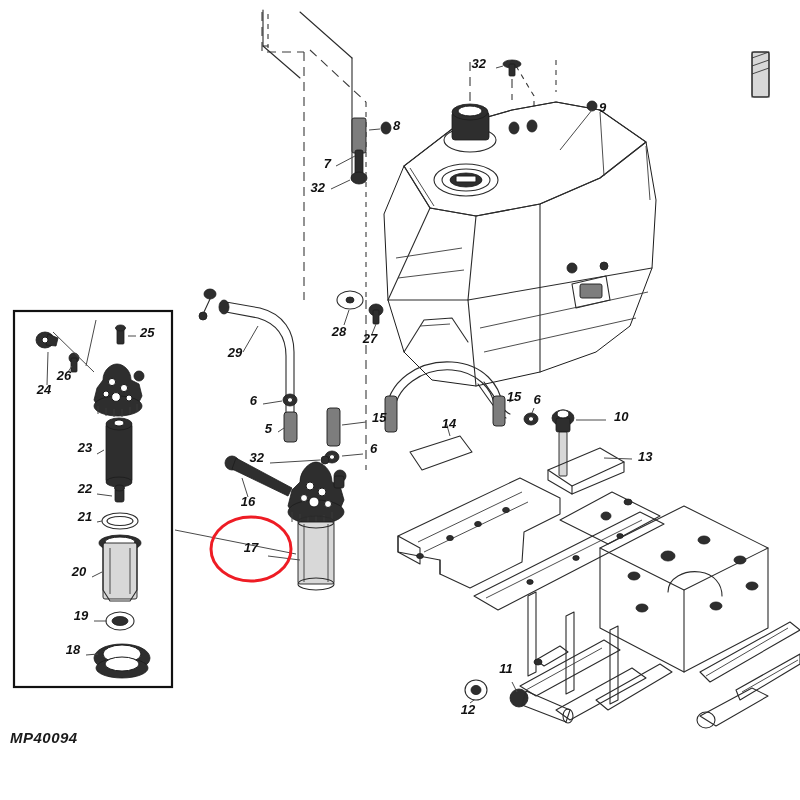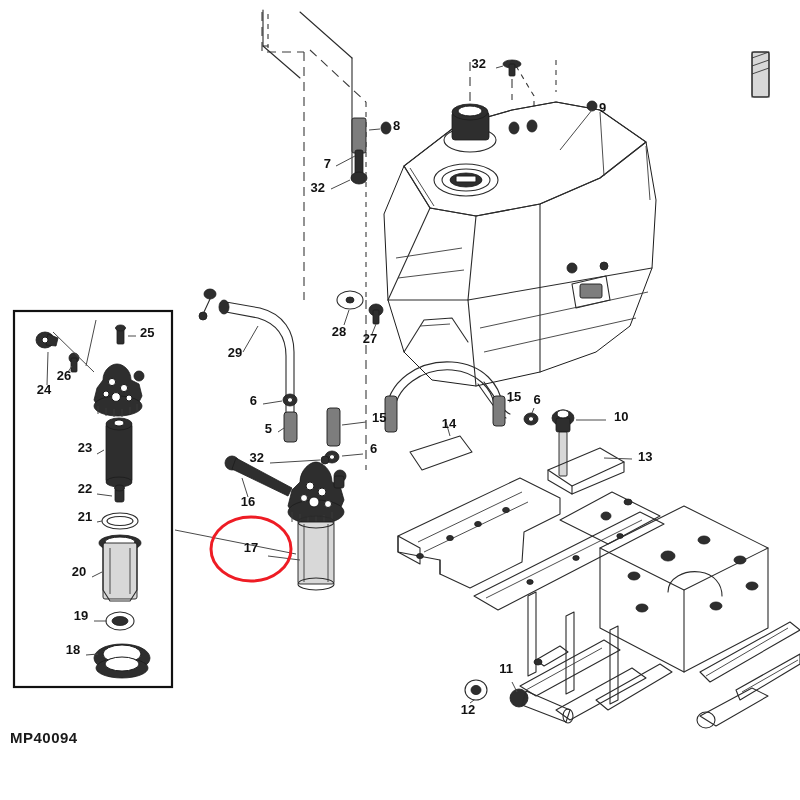--- a/index.html
+++ b/index.html
@@ -1,18 +1,18 @@
 <!DOCTYPE html>
 <html><head>
 <meta charset="utf-8">
 <style>
   html,body{margin:0;padding:0;background:#ffffff;}
   body{width:800px;height:800px;overflow:hidden;
        font-family:"Liberation Sans", sans-serif;}
-  #stage{position:relative;width:800px;height:800px;background:#fff;}
+  #stage{position:relative;width:800px;height:800px;background:#fff;font-style:italic;}
   svg#diagram{position:absolute;left:0;top:0;width:800px;height:800px;}
   .lbl{font-family:"Liberation Sans", sans-serif;font-weight:bold;
        font-size:13px;fill:#111;}
   .code{font-family:"Liberation Sans", sans-serif;font-weight:bold;
         font-size:15px;fill:#1a1a1a;letter-spacing:.5px;}
   .ln{stroke:#2b2b2b;stroke-width:1.1;fill:none;stroke-linecap:round;
       stroke-linejoin:round;}
   .ln-thin{stroke:#3a3a3a;stroke-width:0.9;fill:none;}
   .lead{stroke:#4a4a4a;stroke-width:1;fill:none;}
   .dash{stroke:#3a3a3a;stroke-width:1.1;fill:none;stroke-dasharray:9 6;}

